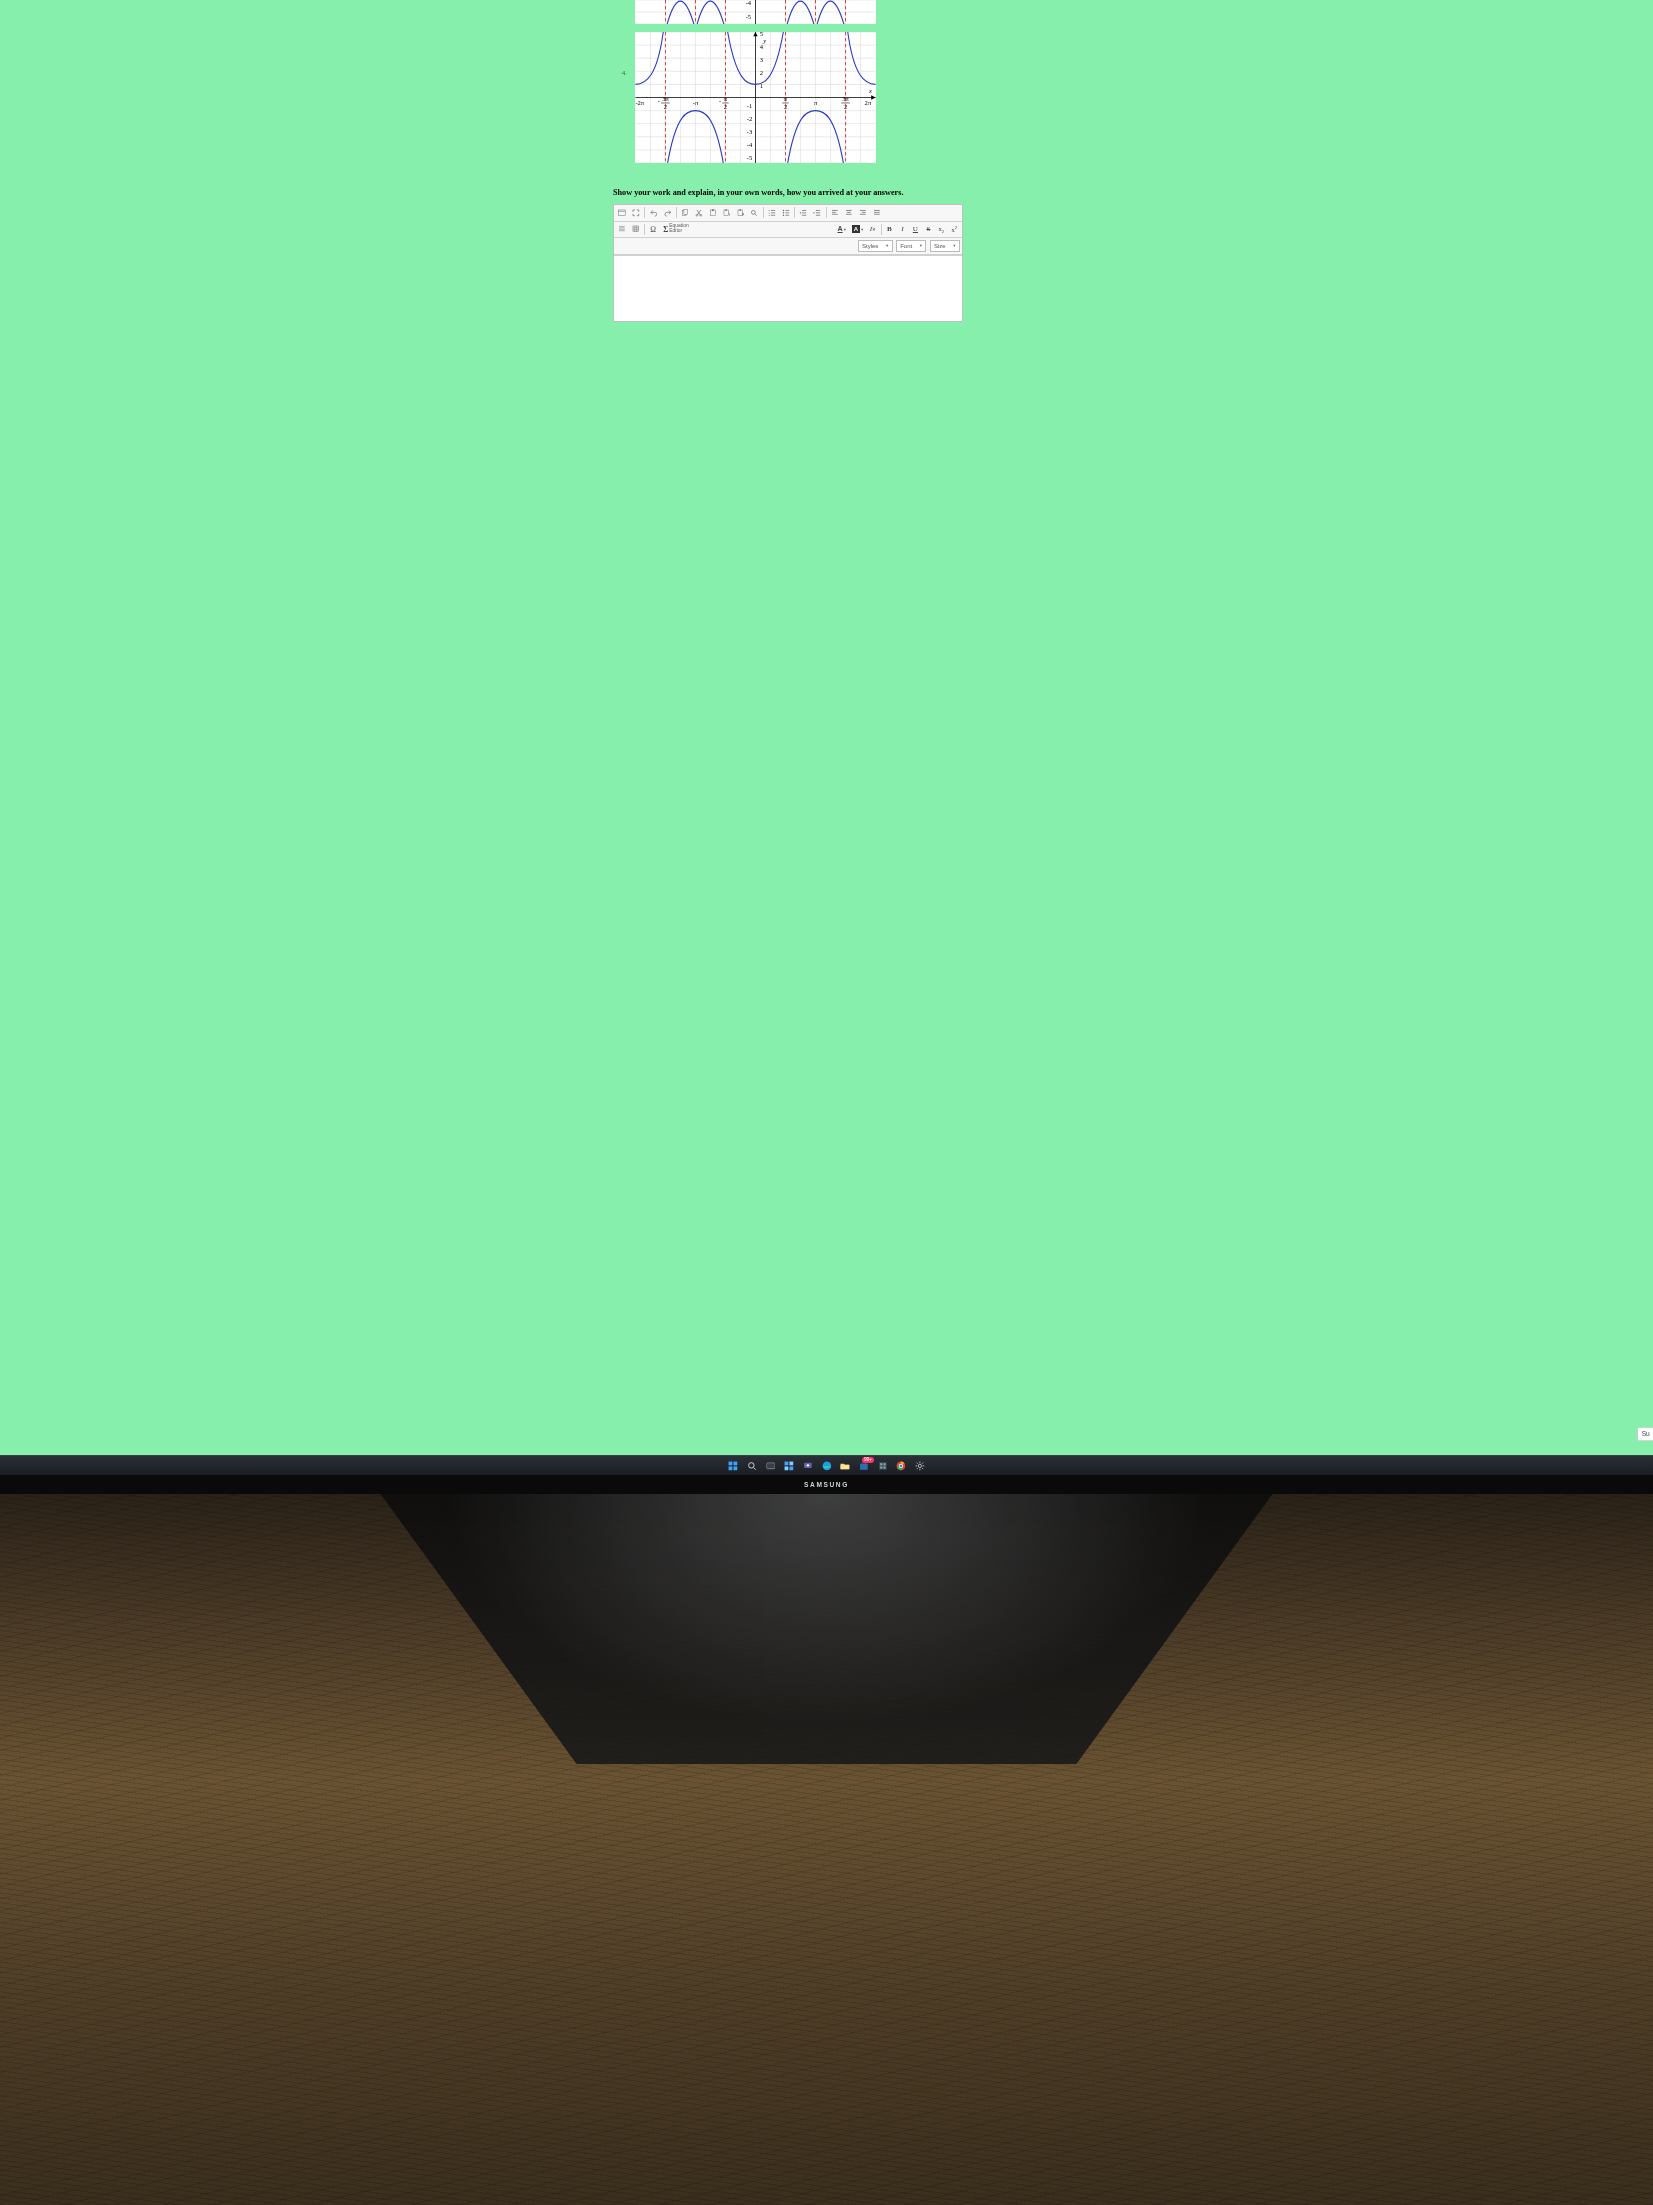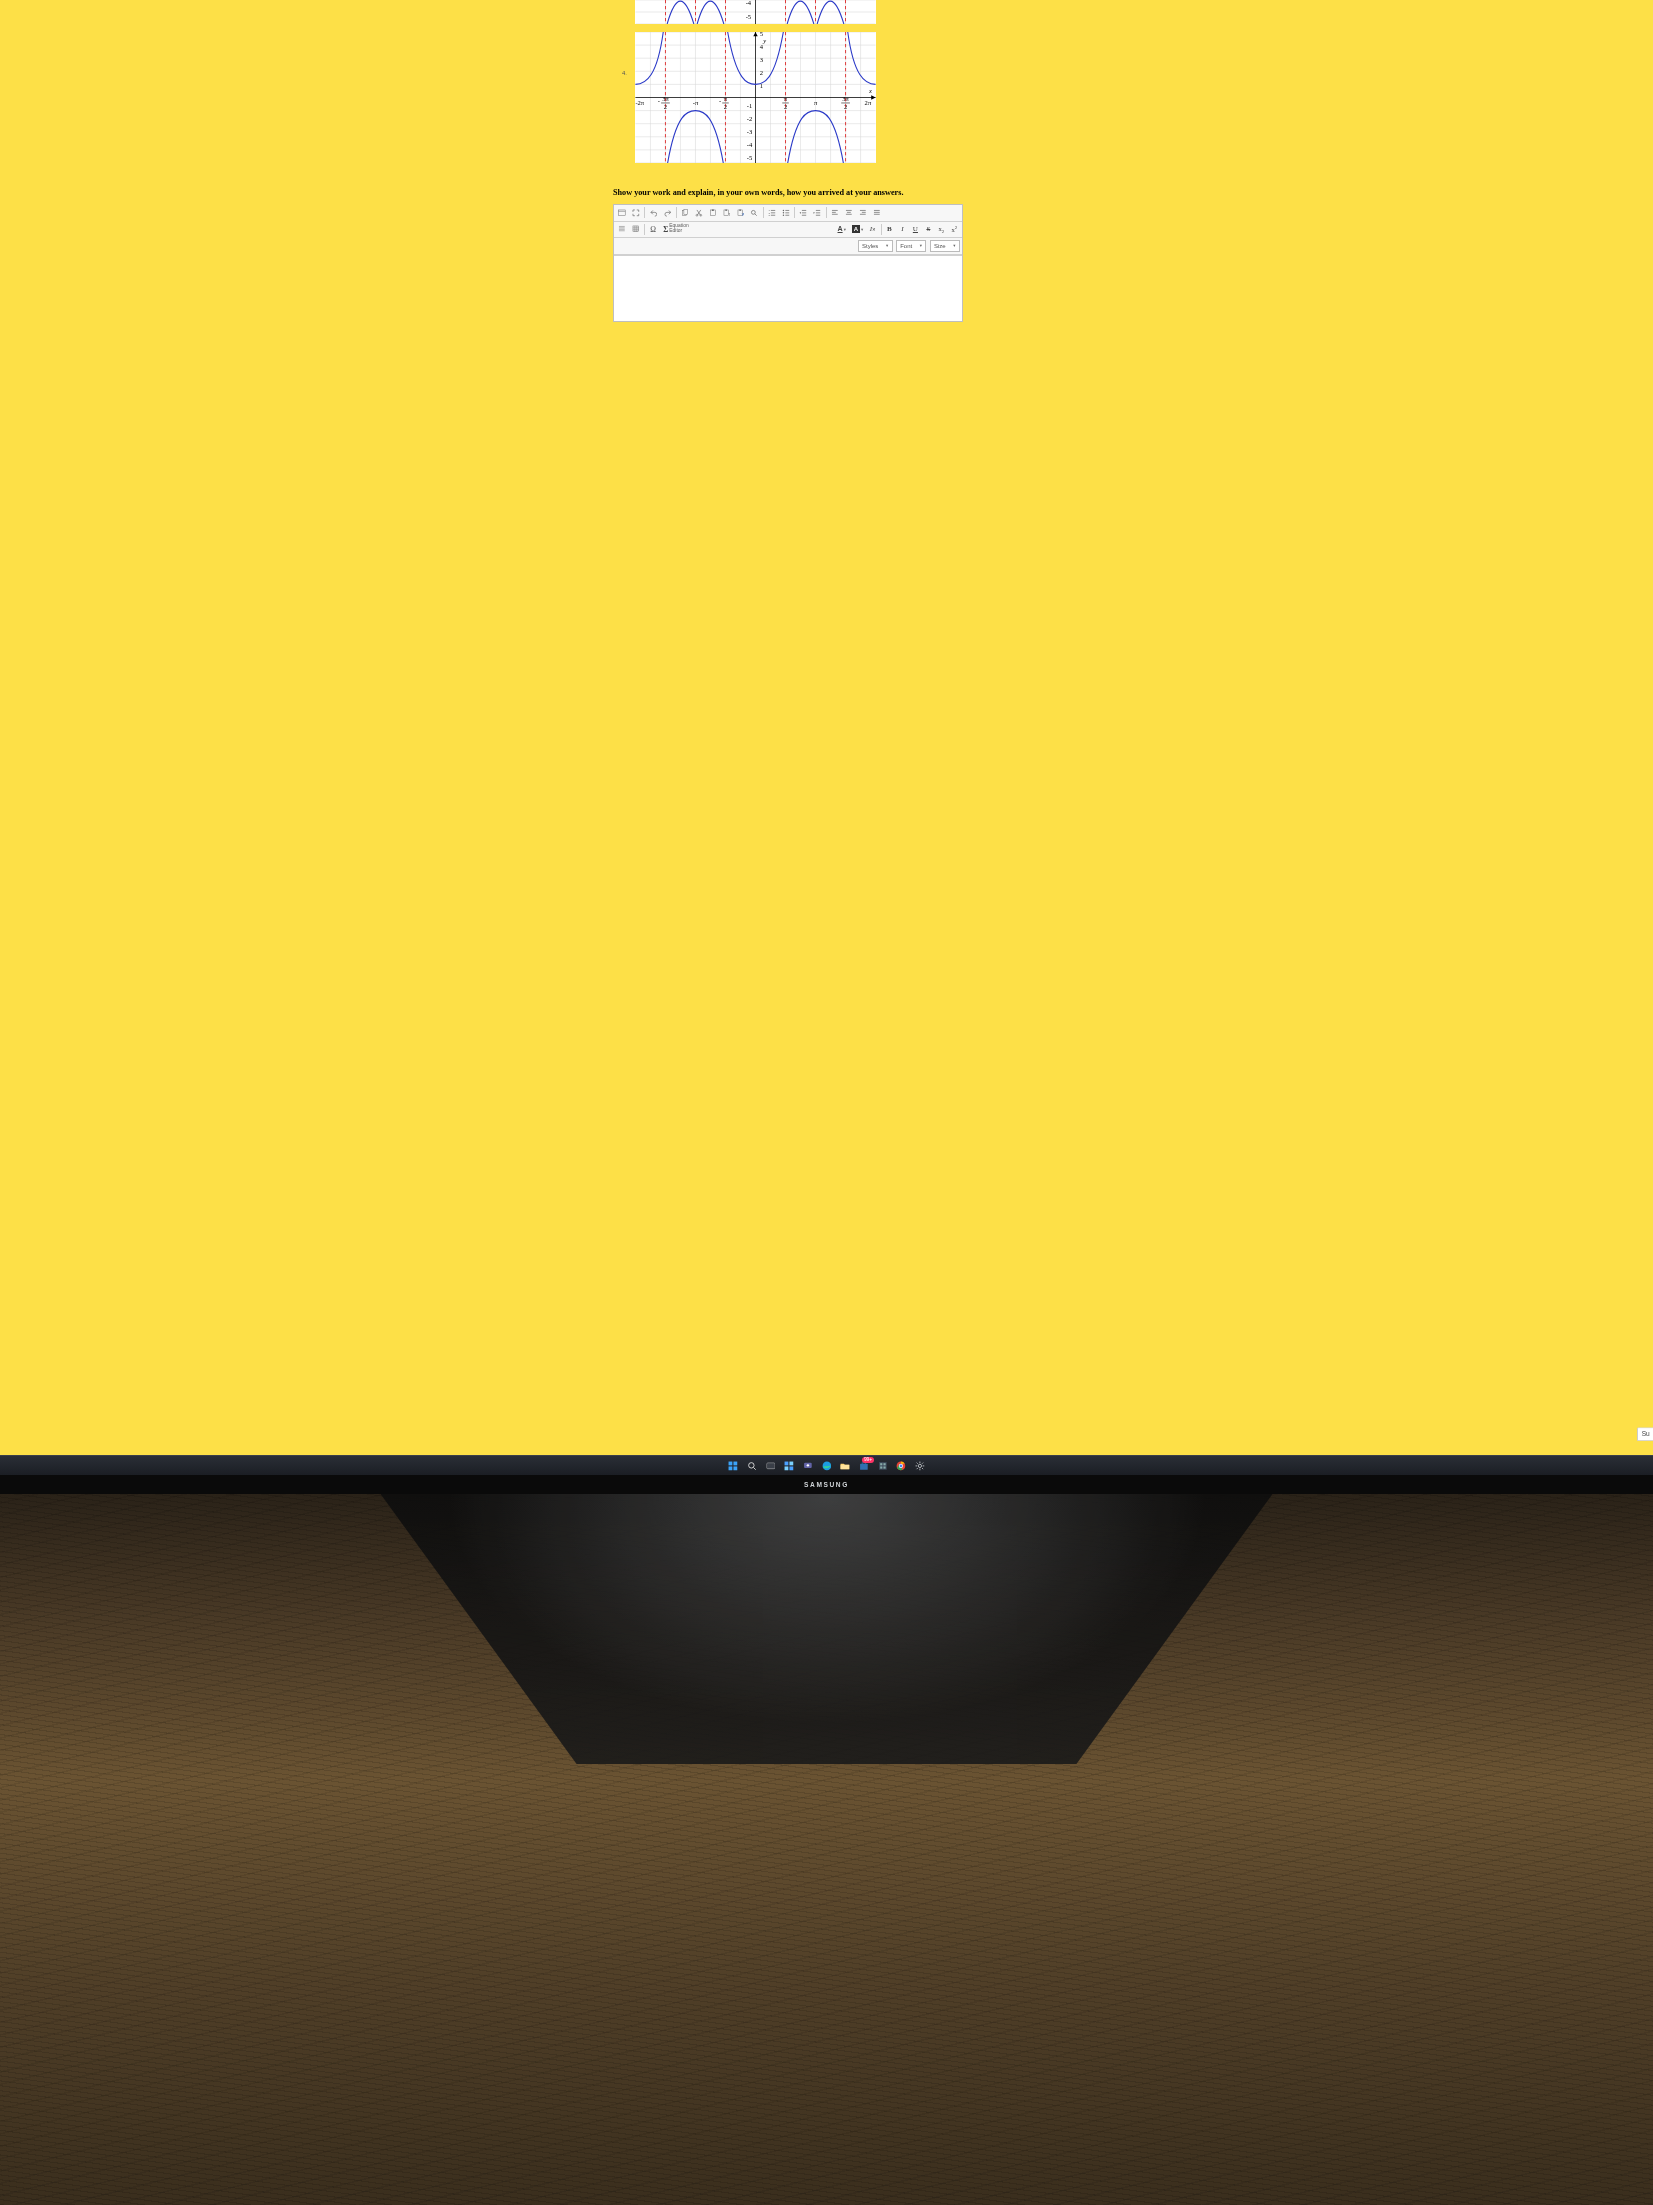--- a/index.html
+++ b/index.html
@@ -4,21 +4,21 @@
 <style>
   * { box-sizing: border-box; margin: 0; padding: 0; }
   html, body { width: 100%; height: 100%; }
   body {
     font-family: "Times New Roman", serif;
     background: #f5f5f0;
     display: flex;
     flex-direction: column;
   }
   .screen {
-    background: #fde047;
+    background: #86efac;
     flex: 0 0 66%;
     padding: 0 22px 11px 22px;
     position: relative;
     overflow: hidden;
   }
   .content {
     max-width: 427px;
     margin: 0 auto;
   }
   .graph-area { position: relative; margin-left: 22px; }

